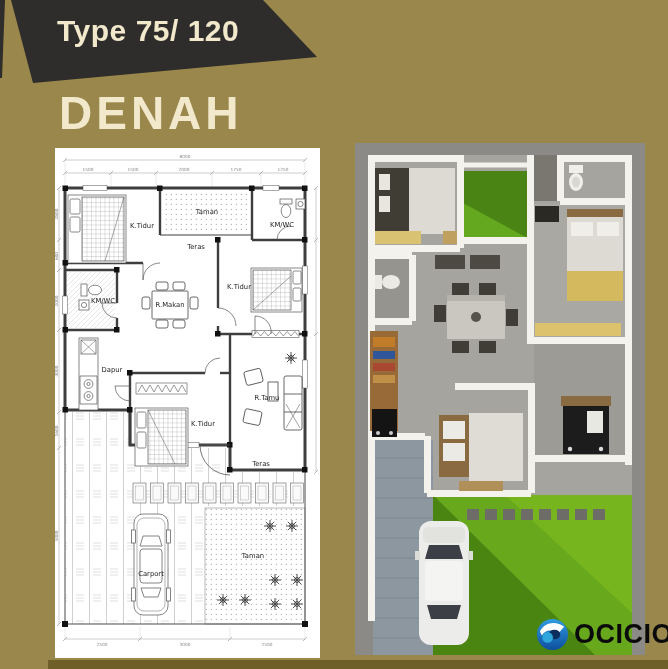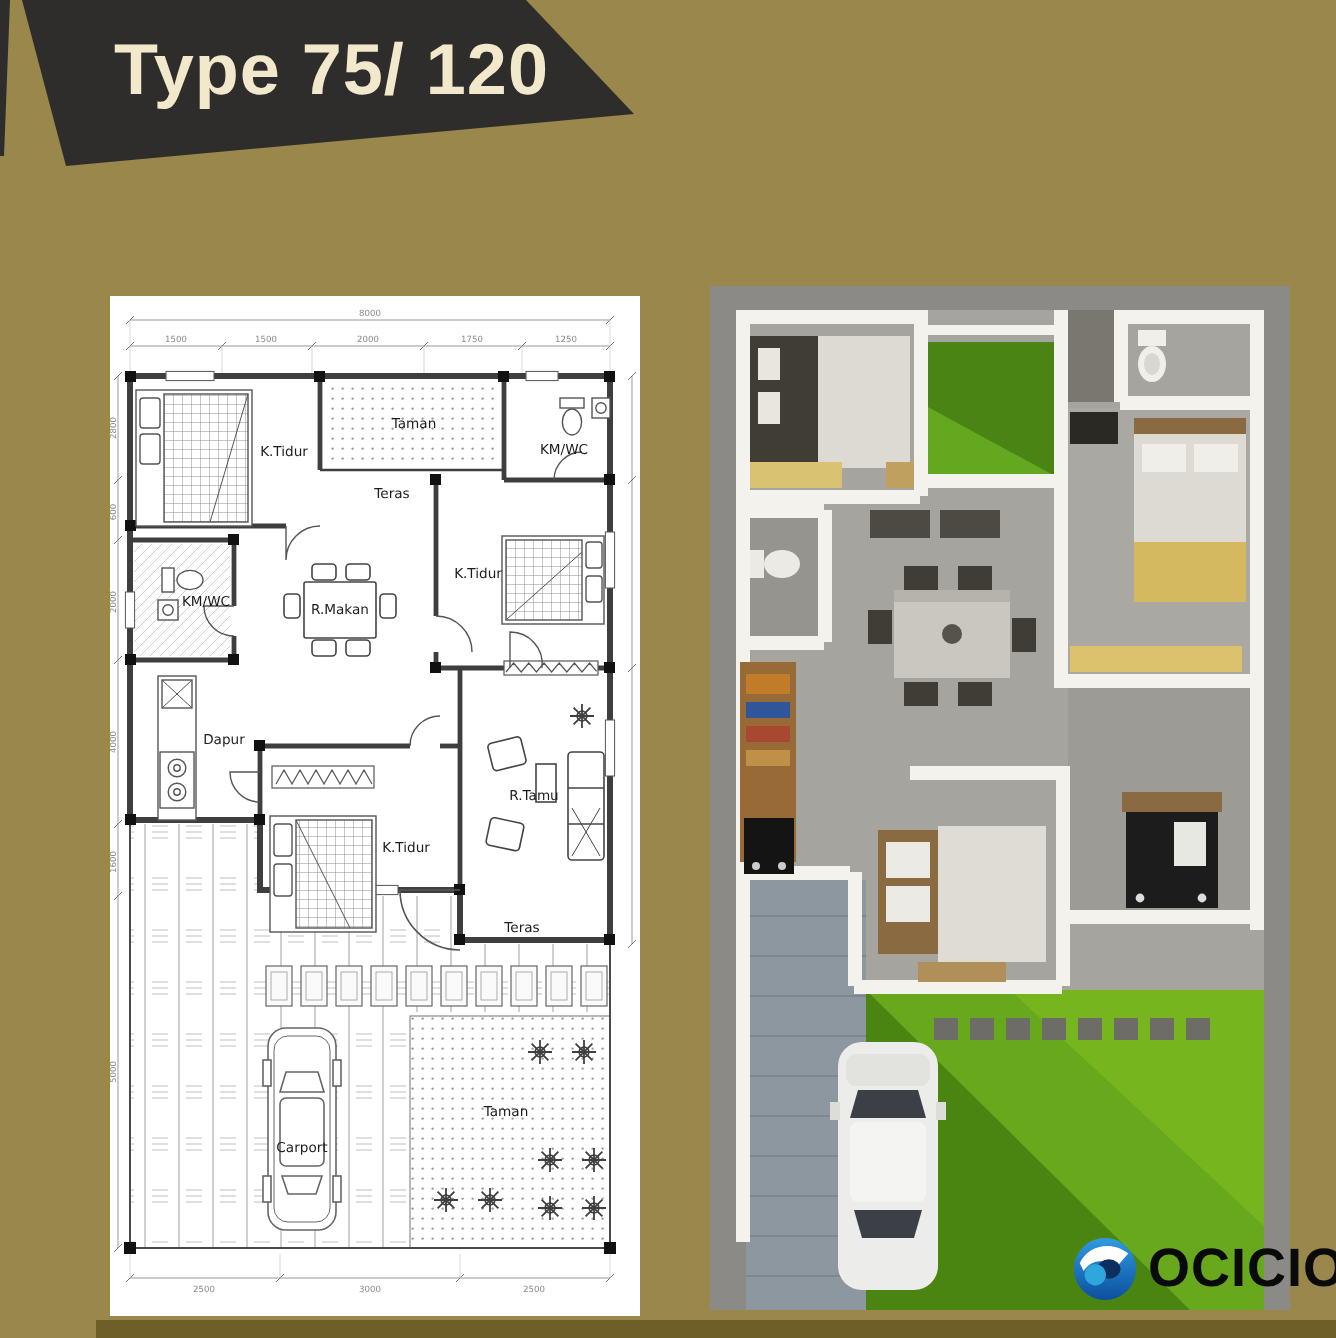--- a/index.html
+++ b/index.html
@@ -2,21 +2,21 @@
 <html><head>
 <meta charset="utf-8">
 <style>
   html,body{margin:0;padding:0;}
   body{width:668px;height:669px;overflow:hidden;font-family:"Liberation Sans",sans-serif;}
   .stage{position:relative;width:668px;height:669px;background:#9a874b;}
 
   
   .badge{position:absolute;left:0;top:0;width:330px;height:90px;background:#2e2d2b;
          clip-path:polygon(11px 0,263px 0,317px 57px,33px 83px);}
-  .badge-label{position:absolute;left:57px;top:14px;font-size:36px;font-weight:bold;
+  .badge-label{position:absolute;left:57px;top:14px;font-size:30px;font-weight:bold;
          color:#f2e8cc;letter-spacing:0.5px;}
   .badge-sliver{position:absolute;left:0;top:0;width:6px;height:80px;background:#2e2d2b;
          clip-path:polygon(0 0,5px 0,2px 78px,0 78px);}
 
   
   .title{position:absolute;left:59px;top:86px;font-size:46px;font-weight:bold;
          color:#f2e8cc;letter-spacing:4px;}
 
   
   .plan-panel{position:absolute;left:55px;top:148px;width:265px;height:510px;background:#ffffff;}
@@ -35,20 +35,21 @@
 </style>
 </head>
 <body>
 
 <div class="stage">
 
   <div class="badge-sliver"></div>
   <div class="badge"></div>
   <div class="badge-label">Type 75/ 120</div>
 
+  <div class="title">DENAH</div>
 
   <div class="plan-panel">
   <svg viewBox="0 0 265 510" width="265" height="510">
     <defs>
       <pattern id="bedp" width="4.5" height="4.5" patternUnits="userSpaceOnUse">
         <path d="M0 0H4.5M0 0V4.5" stroke="#8d8d8d" stroke-width="0.5" fill="none"></path>
       </pattern>
       <pattern id="dotp" width="5" height="5" patternUnits="userSpaceOnUse">
         <circle cx="1.3" cy="1.3" r="0.6" fill="#9a9a9a"></circle>
       </pattern>

